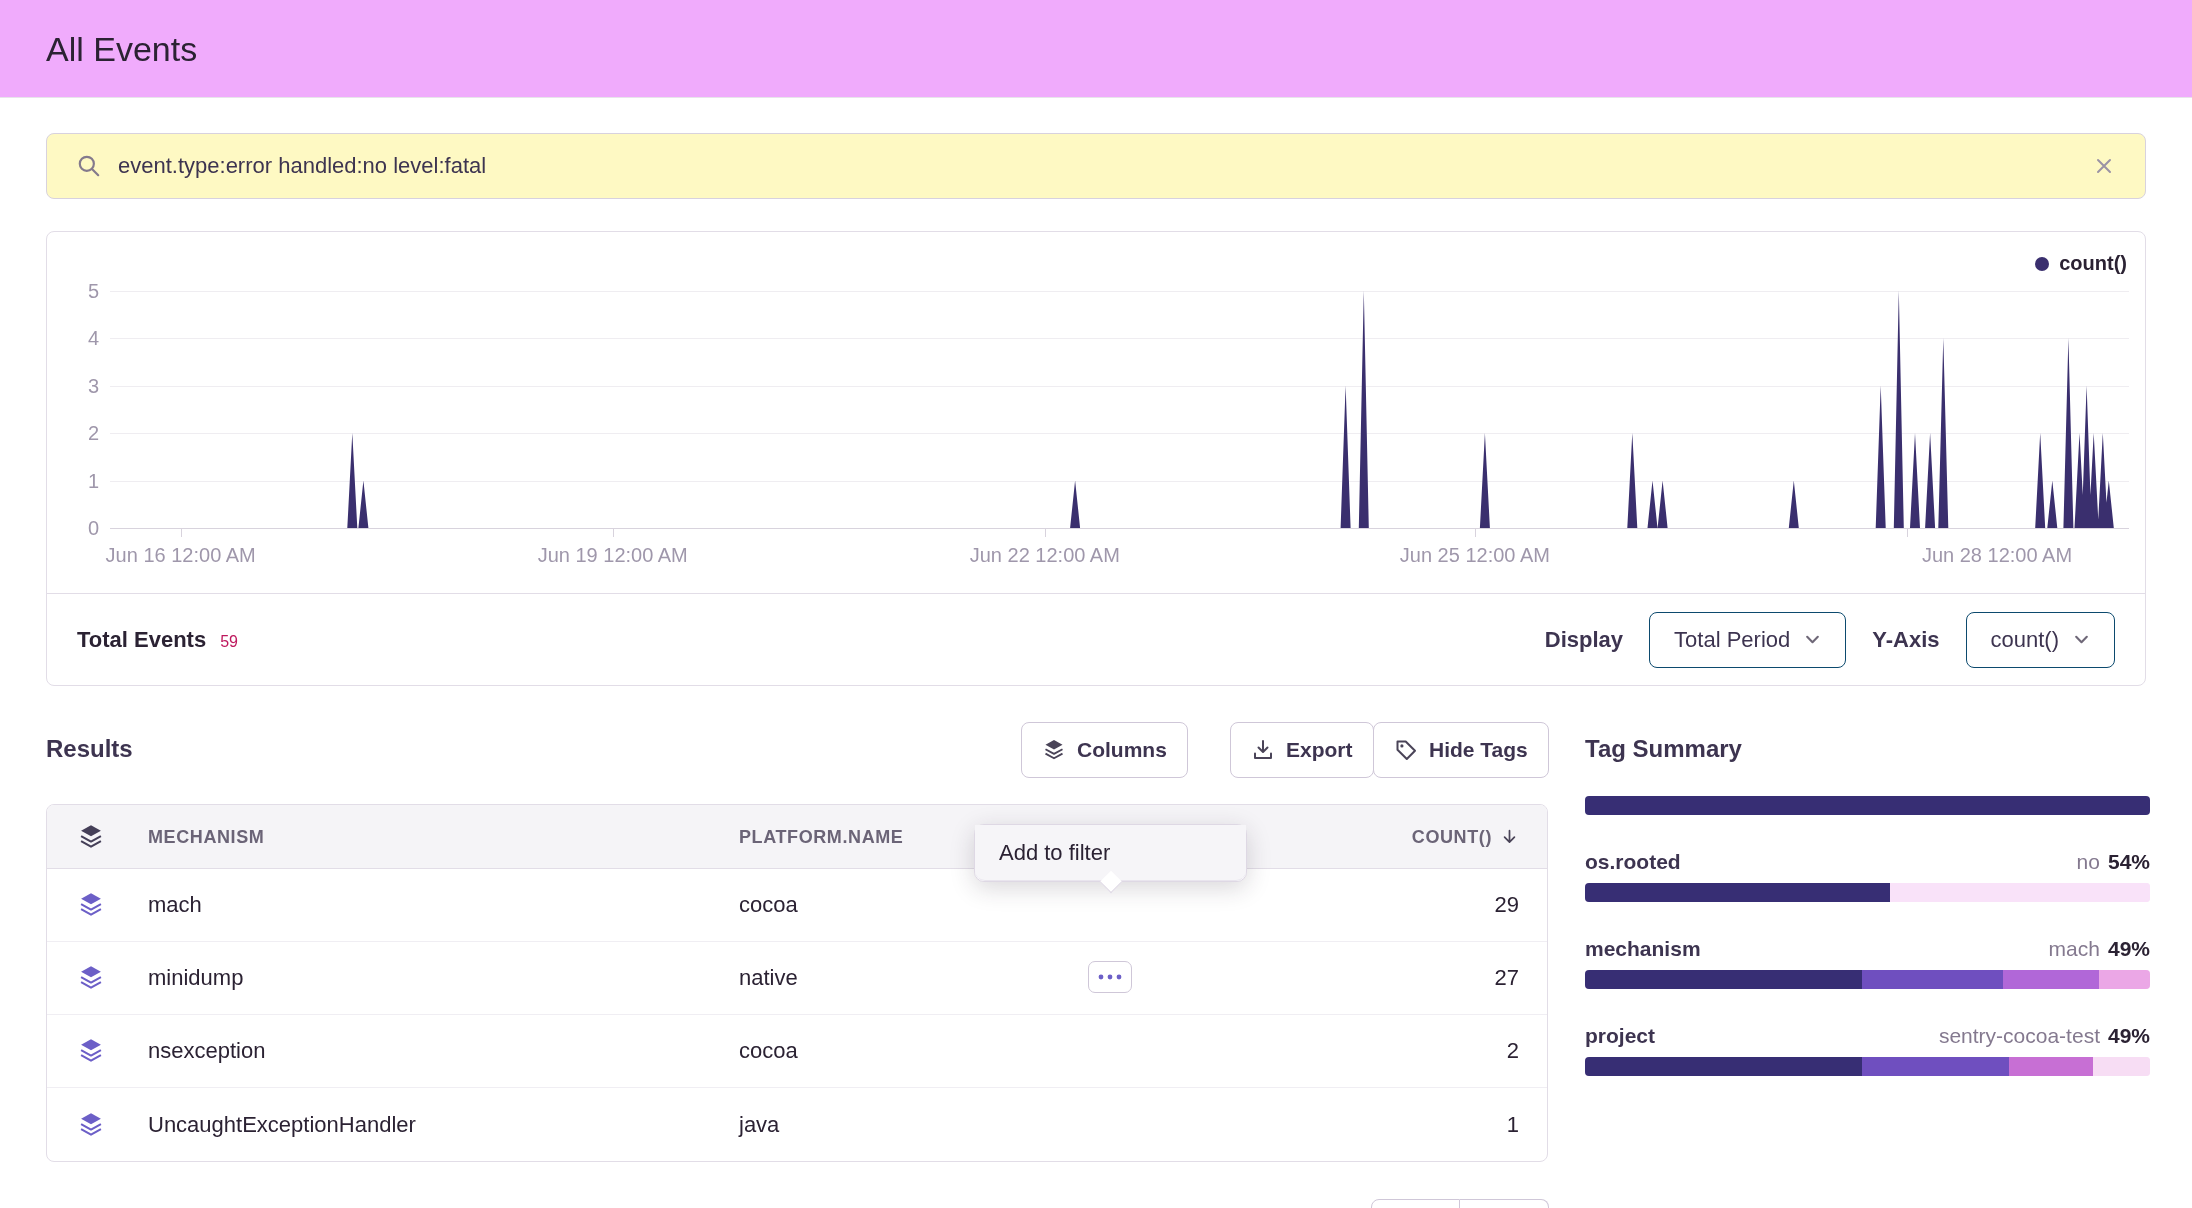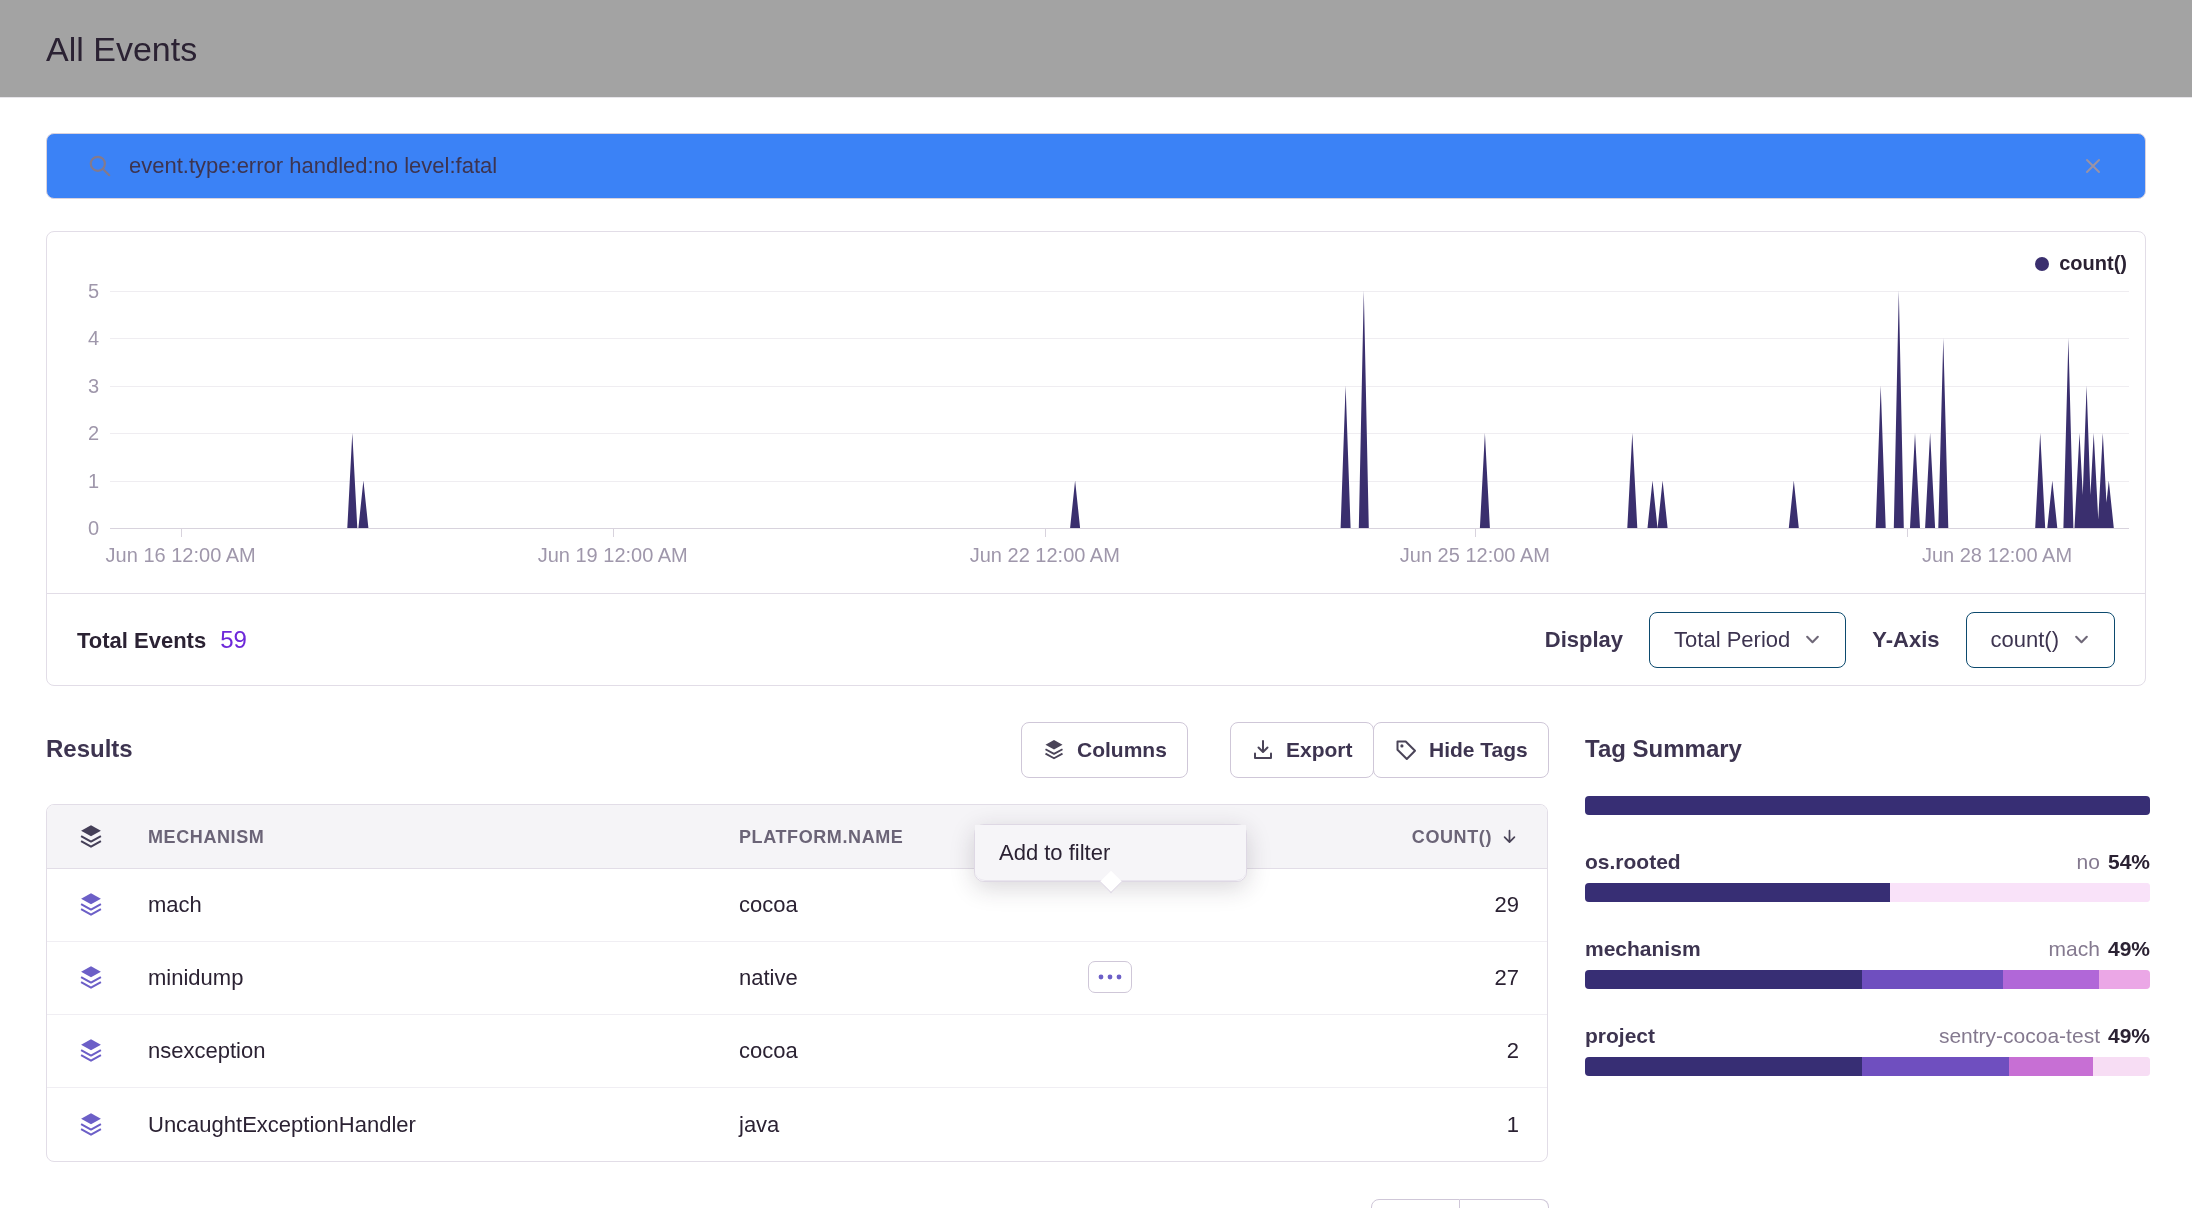--- a/index.html
+++ b/index.html
@@ -1,42 +1,42 @@
 <!DOCTYPE html>
 <html><head>
 <meta charset="utf-8">
 <style>
   * { box-sizing: border-box; margin: 0; padding: 0; }
   html,body { background:#fff; }
   body { font-family: "Liberation Sans", sans-serif; }
   .page { position:relative; width:2192px; height:1208px; overflow:hidden; background:#fff; }
 
   
-  .topbar { position:absolute; left:0; top:0; width:2192px; height:98px; background:#a3a3a3; border-bottom:1px solid #e7e5ea; }
+  .topbar { position:absolute; left:0; top:0; width:2192px; height:98px; background:#f0abfc; border-bottom:1px solid #e7e5ea; }
   .topbar h1 { position:absolute; left:46px; top:50%; transform:translateY(-50%); font-size:34px; font-weight:500; color:#2b2233; }
 
   
-  .search-bar { position:absolute; left:46px; top:133px; width:2100px; height:66px; background:#3b82f6; border:1px solid #d8d2de; border-radius:8px; display:flex; align-items:center; padding:0 40px; }
+  .search-bar { position:absolute; left:46px; top:133px; width:2100px; height:66px; background:#fef9c3; border:1px solid #d8d2de; border-radius:8px; display:flex; align-items:center; padding:0 29px; }
   .sicon { line-height:0; }
   .search-input { flex:1; border:none; outline:none; background:transparent; margin-left:16px; font-size:22px; color:#3d3450; font-family:"Liberation Sans",sans-serif; }
   .clear-btn { line-height:0; cursor:pointer; border:none; background:none; }
 
   
   .chart-panel { position:absolute; left:46px; top:231px; width:2100px; height:455px; background:#fff; border:1px solid #e2dde7; border-radius:8px; }
   .gridline { position:absolute; left:63px; width:2019px; height:1px; background:#efedf1; }
   .axis-line { position:absolute; left:63px; top:296px; width:2019px; height:1px; background:#d8d3dd; }
   .ylabel { position:absolute; left:0; width:52px; text-align:right; font-size:20px; color:#9f97ab; height:26px; line-height:26px; }
   .tick { position:absolute; top:296px; width:1px; height:9px; background:#d8d3dd; }
   .xlabel { position:absolute; top:312px; transform:translateX(-50%); font-size:20px; color:#9f97ab; white-space:nowrap; }
   .chart-svg { position:absolute; left:63px; top:58px; width:2019px; height:238px; overflow:visible; }
   .legend { position:absolute; top:20px; right:18px; display:flex; align-items:center; gap:10px; font-size:20px; font-weight:600; color:#2b2233; }
   .legend-dot { width:14px; height:14px; border-radius:50%; background:#3a2f6e; }
   .panel-footer { position:absolute; left:0; right:0; bottom:0; height:92px; border-top:1px solid #e2dde7; display:flex; align-items:center; justify-content:space-between; padding:0 30px; }
   .tlabel { font-weight:700; font-size:22px; color:#2b2233; }
-  .tvalue { margin-left:14px; font-size:24px; color:#6d28d9; }
+  .tvalue { margin-left:14px; font-size:16px; color:#be185d; }
   .footer-right { display:flex; align-items:center; gap:26px; }
   .flabel { font-size:22px; font-weight:700; color:#3d3450; }
   .dropdown { height:56px; border:1px solid #0c4a6e; border-radius:8px; background:#fff; display:flex; align-items:center; gap:14px; padding:0 24px; font-size:22px; font-weight:500; color:#3d3450; font-family:"Liberation Sans",sans-serif; cursor:pointer; }
 
   
   .results-heading { position:absolute; left:46px; top:735px; font-size:24px; font-weight:700; color:#3d3450; }
   .btn { position:absolute; top:722px; height:56px; background:#fff; border:1px solid #cfc7d8; border-radius:8px; display:flex; align-items:center; gap:11px; padding:0 20px; font-size:21px; font-weight:700; color:#3d3450; font-family:"Liberation Sans",sans-serif; cursor:pointer; }
   #btn-columns { left:1021px; }
   #btn-export { left:1230px; }
   #btn-hide-tags { left:1373px; }

